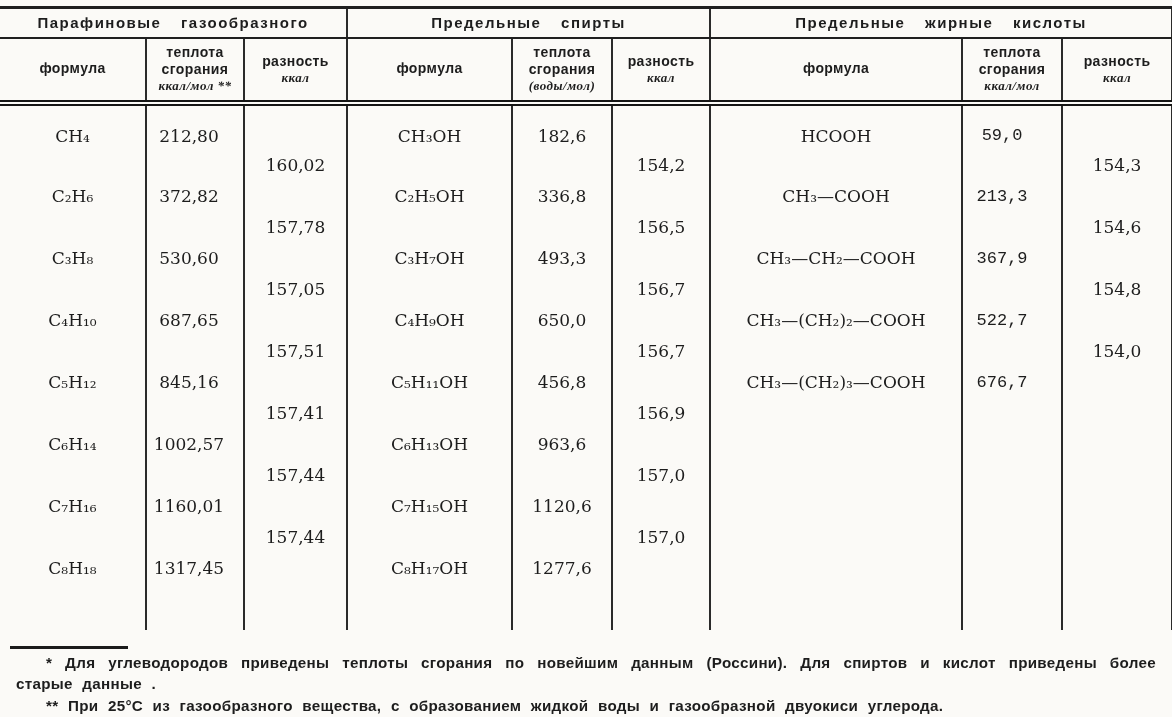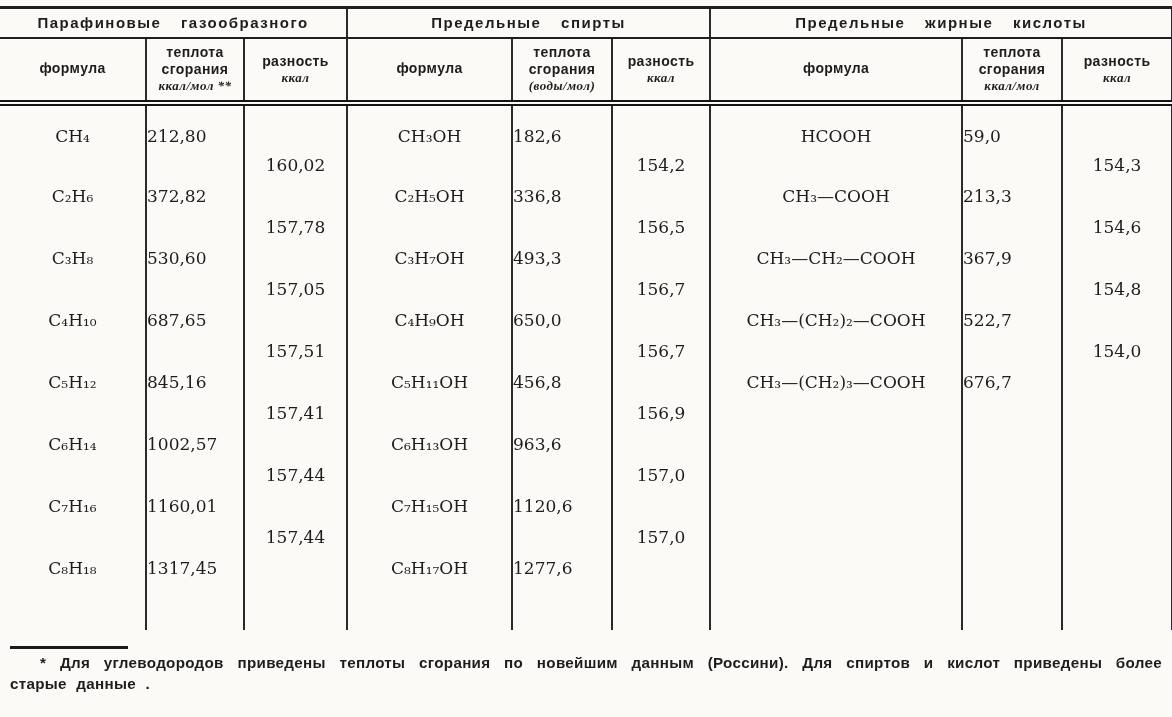--- a/index.html
+++ b/index.html
@@ -51,41 +51,41 @@
   }
   
   tbody tr{height:31px;}
   tbody td{
     padding:0;
     vertical-align:middle;
     font-size:17px;
     font-family:"DejaVu Serif","DejaVu Sans","Liberation Serif",serif;
   }
   td.f{text-align:center;margin-left:16px;}
-  td.h{text-align:left;}
+  td.h{text-align:center;}
   td.h-a{padding-right:12px;}
   td.h-b{}
-  td.h-c{padding-right:20px;}
+  td.h-c{padding-right:20px;font-family:Liberation Mono, monospace;}
   td.d{text-align:center;}
   
   .footnote-rule{
     width:118px;height:3px;background:#1b1b1b;
     margin:16px 0 4px 10px;
   }
   .footnotes{
     font-family:"Liberation Sans",sans-serif;
     font-weight:600;
     font-size:15.2px;
     letter-spacing:.3px;
     word-spacing:5px;
     line-height:1.35;
     padding:0 2px;
     text-align:justify;
   }
-  .footnotes p{margin:2px 8px;text-indent:30px;}
+  .footnotes p{margin:2px 14px;text-indent:30px;}
 </style>
 </head>
 <body>
 
 <div class="scan-page">
 
 <table class="data">
   <colgroup>
     <col style="width:146px">
         <col style="width:98px">
@@ -259,15 +259,16 @@
       <td class="h br"></td>
       <td class="f br"></td>
       <td class="h br"></td>
     </tr>
   </tbody>
 </table>
 
 <div class="footnote-rule"></div>
 <div class="footnotes">
   <p>* Для углеводородов приведены теплоты сгорания по новейшим данным (Россини). Для спиртов и кислот приведены более старые данные .</p>
+  <p>** При 25°С из газообразного вещества, с образованием жидкой воды и газообразной двуокиси углерода.</p>
 </div>
 
 </div>
 
 </body></html>

